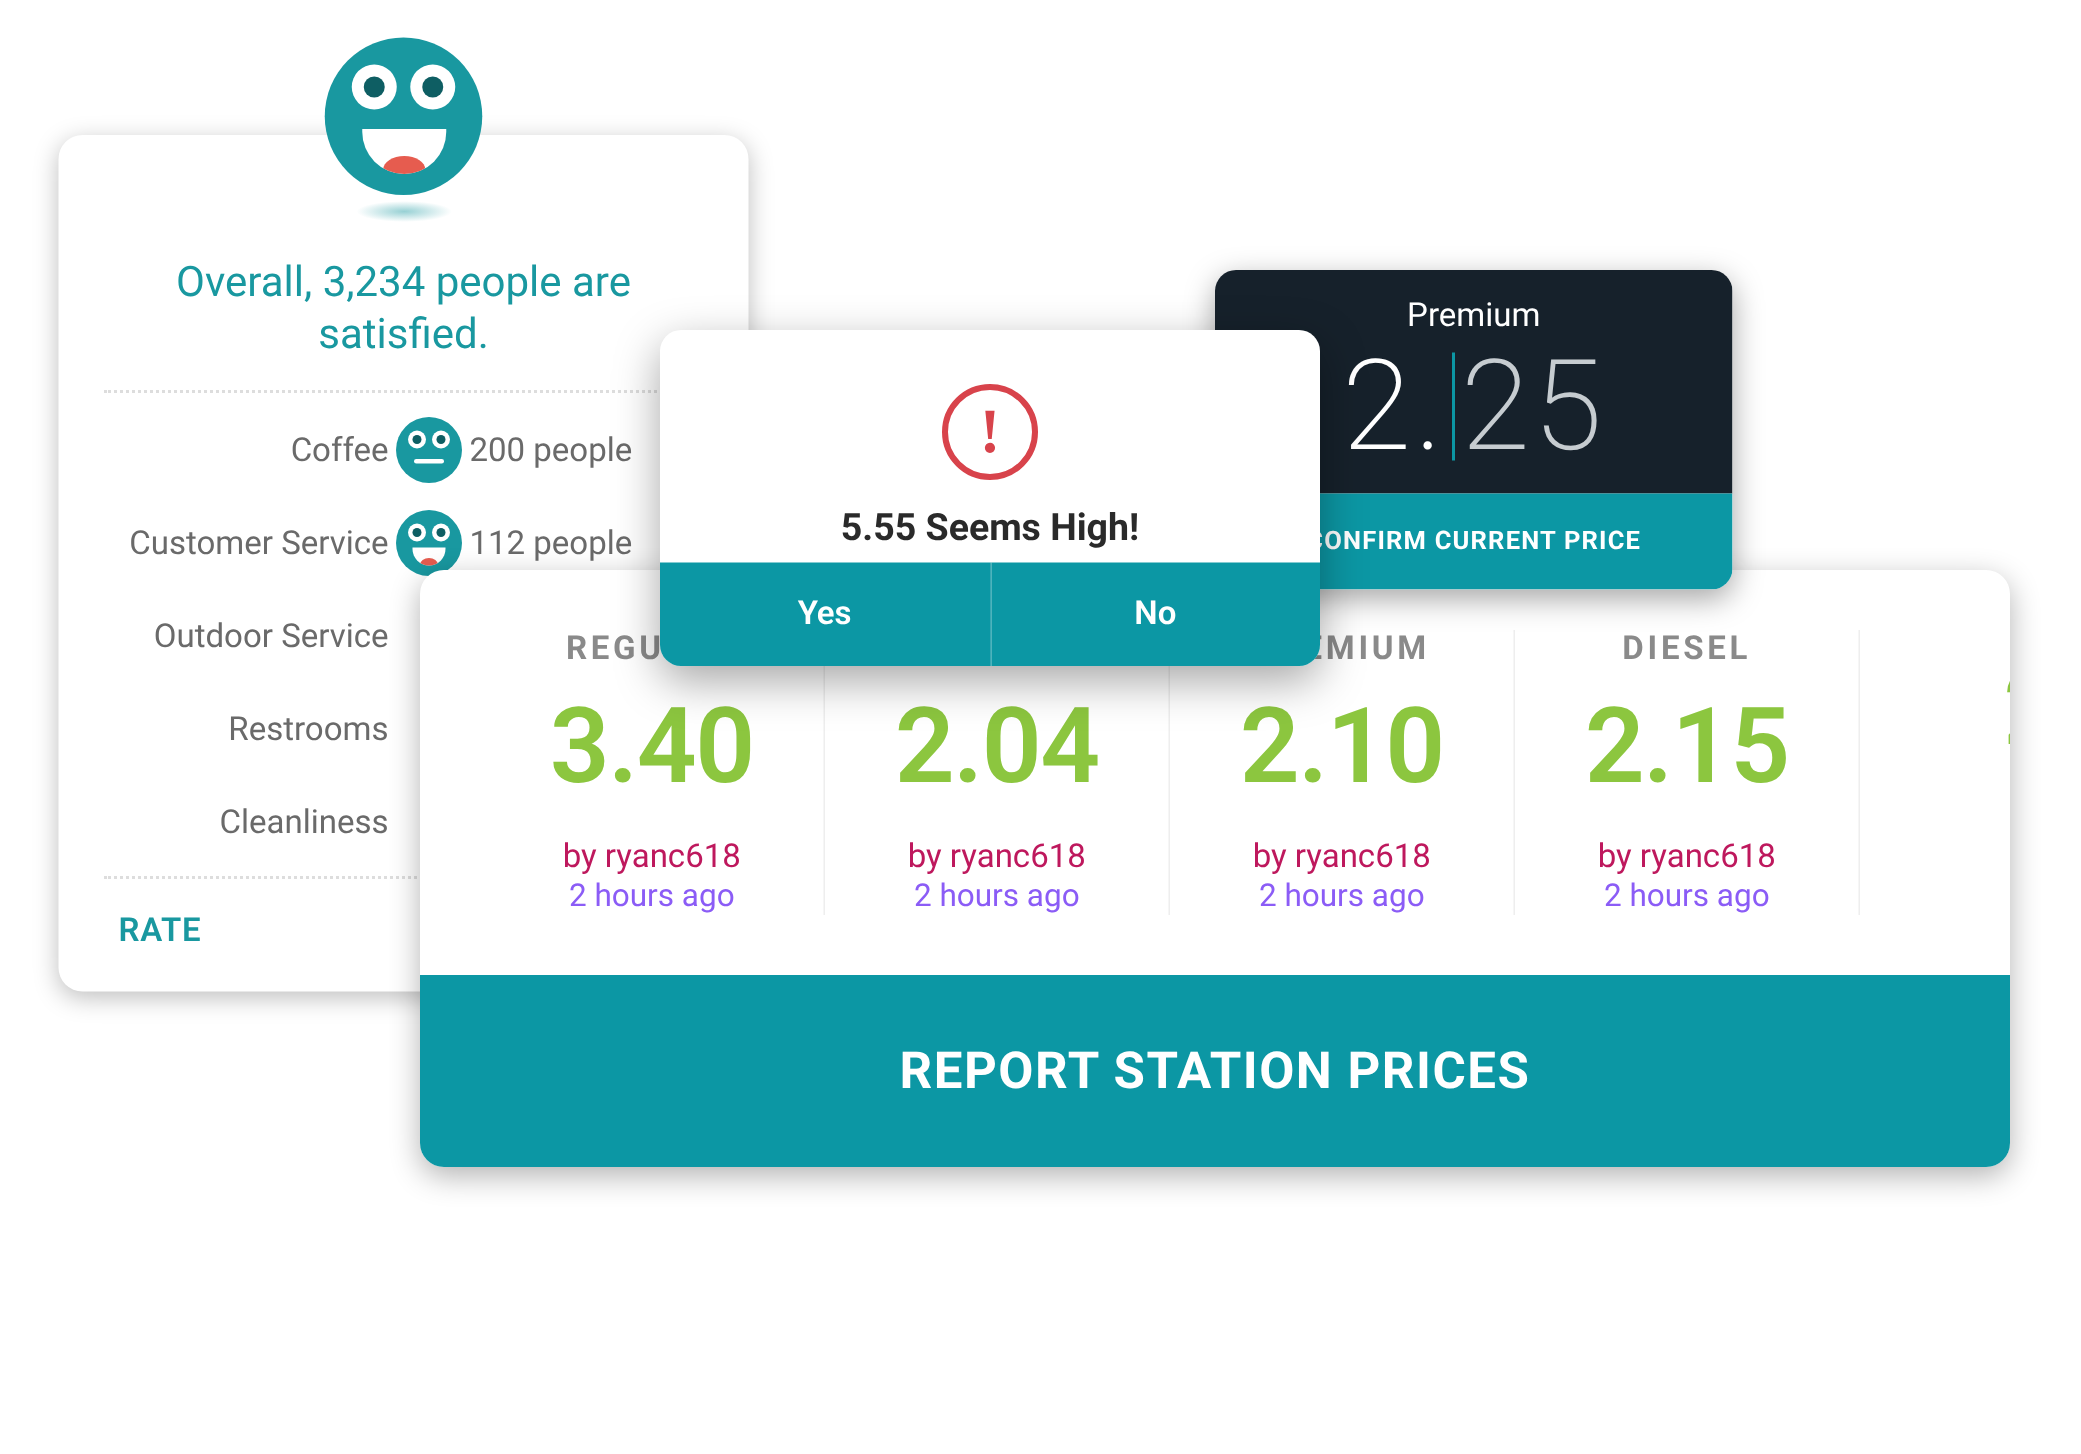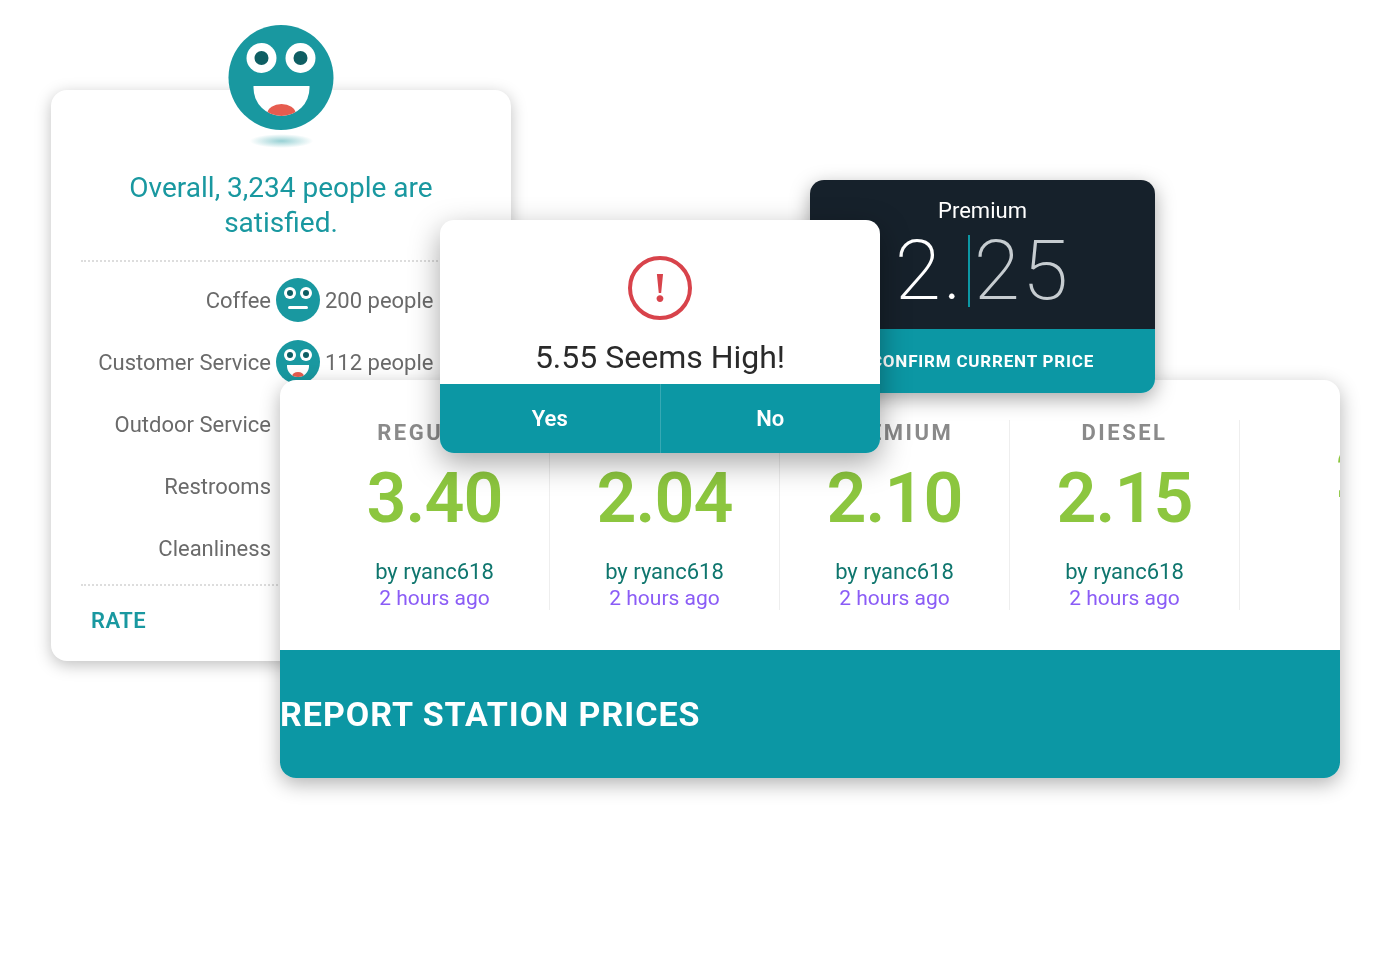--- a/index.html
+++ b/index.html
@@ -8,21 +8,21 @@
       background: transparent;
       width: 1387px;
       height: 969px;
       position: relative;
       overflow: hidden;
     }
 
     
     .ratings-card {
       position: absolute;
-      left: 51px;
+      left: 39px;
       top: 90px;
       width: 460px;
       background: #fff;
       border-radius: 16px;
       box-shadow: 0 4px 16px rgba(0,0,0,0.25);
       padding-top: 80px;
       z-index: 1;
     }
     .avatar-wrap {
       position: absolute;
@@ -213,31 +213,31 @@
     .fuel-price {
       font-size: 70px;
       font-weight: 600;
       color: #8cc63f;
       line-height: 1;
       margin-bottom: 26px;
       letter-spacing:-1px;
     }
     .fuel-user {
       font-size: 22px;
-      color: #0f766e;
+      color: #be185d;
       margin-bottom: 2px;
     }
     .fuel-time {
       font-size: 21px;
       color: #8b5cf6;
     }
     .report-bar {
       background: #0c97a4;
       color: #fff;
-      text-align: left;
+      text-align: center;
       font-size: 34px;
       font-weight: 700;
       letter-spacing: 1px;
       padding: 44px 0;
       cursor: pointer;
     }
 
     
     .price-input {
       position: absolute;
@@ -308,23 +308,23 @@
       width: 64px; height: 64px;
       border: 4px solid #d8434b;
       border-radius: 50%;
       display:flex;align-items:center;justify-content:center;
       color:#d8434b;
       font-size: 42px;
       font-weight: 700;
       font-family: Georgia, serif;
     }
     .dialog-title {
-      font-size: 32px;
+      font-size: 25px;
       color: #2a2a2a;
-      font-weight: 400;
+      font-weight: 700;
       margin-bottom: 8px;
     }
     .dialog-sub {
       font-size: 19px;
       color: #7a7a7a;
       margin-bottom: 30px;
       padding: 0 20px;
     }
     .dialog-buttons {
       display:flex;

